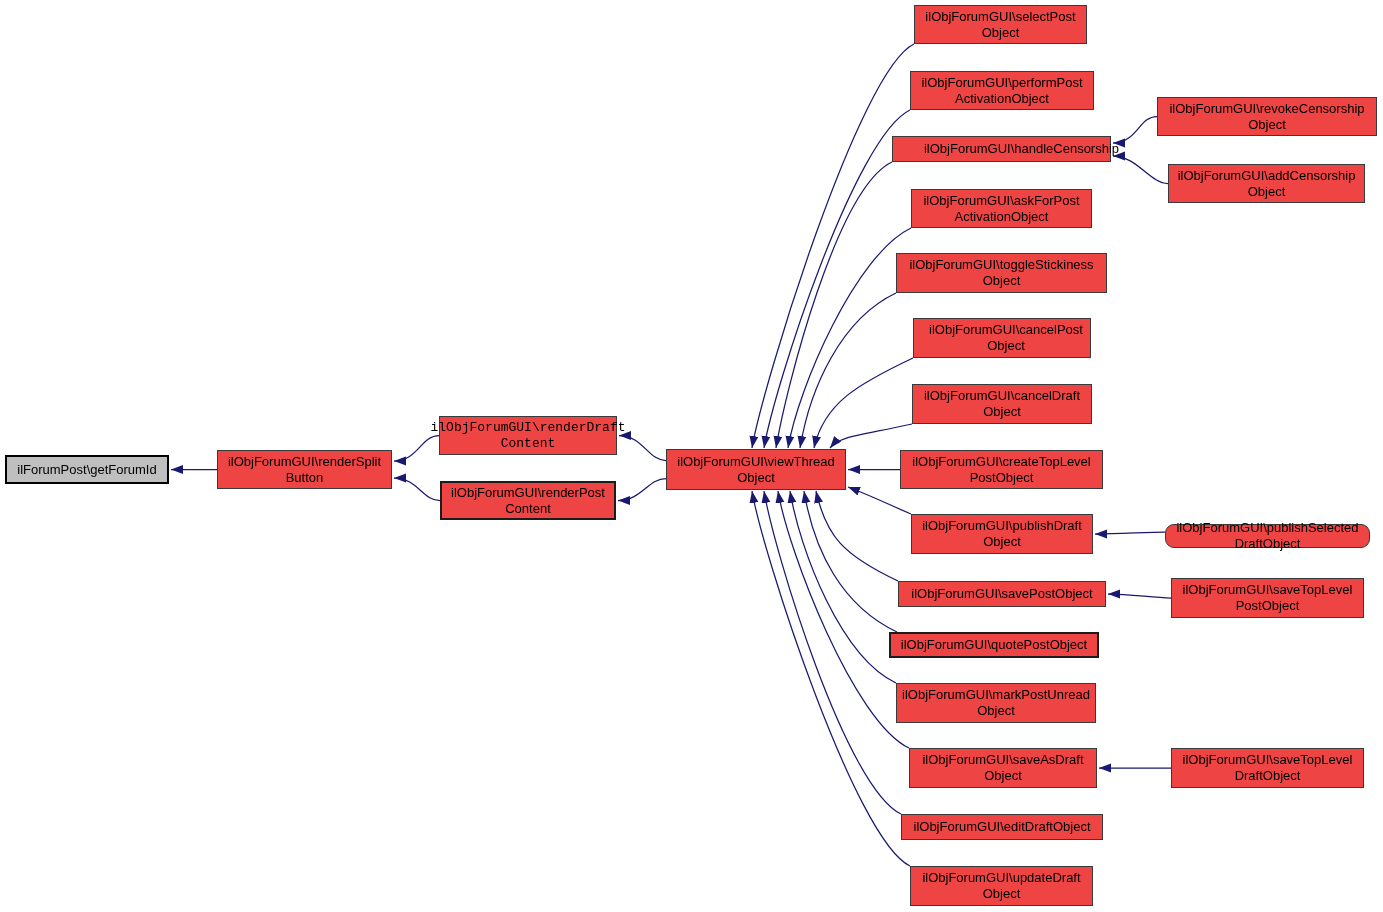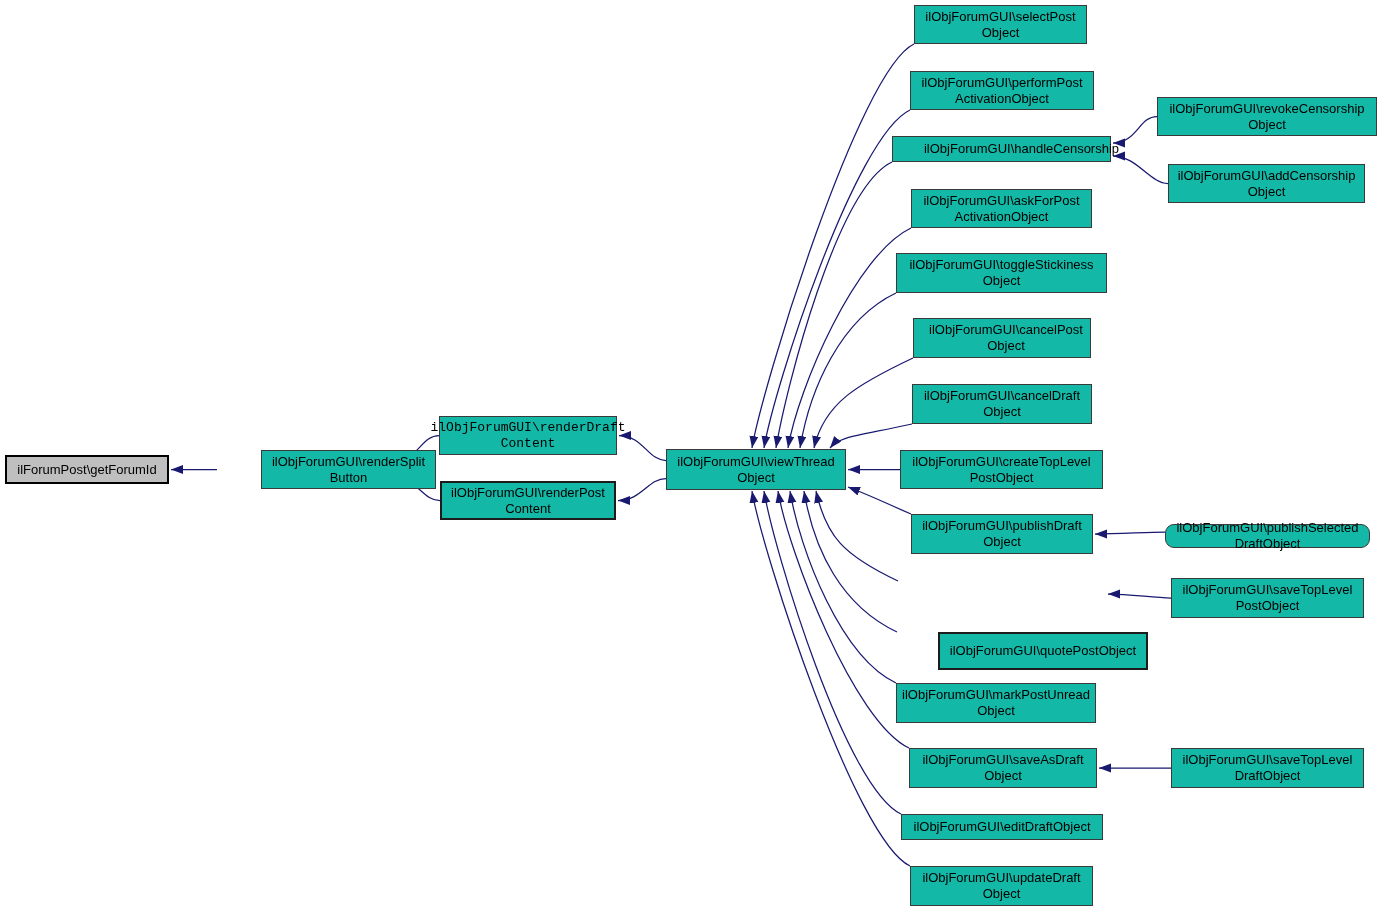--- a/index.html
+++ b/index.html
@@ -12,21 +12,21 @@
     overflow: hidden;
   }
   #edges {
     position: absolute;
     left: 0; top: 0;
     width: 1383px; height: 912px;
   }
   .node {
     position: absolute;
     box-sizing: border-box;
-    background: #14b8a6;
+    background: #ef4444;
     border: 1px solid #3a3a3a;
     display: flex;
     flex-direction: column;
     align-items: center;
     justify-content: center;
     text-align: center;
     font-size: 13px;
     line-height: 16px;
     color: #000000;
     white-space: nowrap;
@@ -72,21 +72,21 @@
       <path d="M910,866 C855,840 762,551 752,491" fill="none" stroke="#191970" stroke-width="1.25" marker-end="url(#arrowhead)"></path>
       <path d="M1157,116.5 C1139,116.5 1137,143 1113,143" fill="none" stroke="#191970" stroke-width="1.25" marker-end="url(#arrowhead)"></path>
       <path d="M1168,183.5 C1150,183.5 1137,156 1113,156" fill="none" stroke="#191970" stroke-width="1.25" marker-end="url(#arrowhead)"></path>
       <path d="M1165,532 C1147,532 1119,534 1095,534" fill="none" stroke="#191970" stroke-width="1.25" marker-end="url(#arrowhead)"></path>
       <path d="M1171,598 C1153,598 1132,594 1108,594" fill="none" stroke="#191970" stroke-width="1.25" marker-end="url(#arrowhead)"></path>
       <path d="M1171,768 C1153,768 1123,768 1099,768" fill="none" stroke="#191970" stroke-width="1.25" marker-end="url(#arrowhead)"></path>
     </svg>
 <div class="node current" style="left: 5px; top: 455px; width: 164px; height: 29px;">
       <span class="line">ilForumPost\getForumId</span>
     </div>
-    <div class="node" style="left: 217px; top: 450px; width: 175px; height: 39px; margin-left: 44px;">
+    <div class="node" style="left: 217px; top: 450px; width: 175px; height: 39px;">
       <span class="line">ilObjForumGUI\renderSplit</span>
       <span class="line">Button</span>
     </div>
     <div class="node" style="left: 439px; top: 416px; width: 178px; height: 39px; font-family: Liberation Mono, monospace;">
       <span class="line">ilObjForumGUI\renderDraft</span>
       <span class="line">Content</span>
     </div>
     <div class="node bold" style="left: 440px; top: 481px; width: 176px; height: 39px;">
       <span class="line">ilObjForumGUI\renderPost</span>
       <span class="line">Content</span>
@@ -123,21 +123,24 @@
       <span class="line">Object</span>
     </div>
     <div class="node" style="left: 900px; top: 450px; width: 203px; height: 39px;">
       <span class="line">ilObjForumGUI\createTopLevel</span>
       <span class="line">PostObject</span>
     </div>
     <div class="node" style="left: 911px; top: 514px; width: 182px; height: 40px;">
       <span class="line">ilObjForumGUI\publishDraft</span>
       <span class="line">Object</span>
     </div>
-    <div class="node bold" style="left: 938px; top: 632px; width: 210px; height: 38px;">
+    <div class="node" style="left: 898px; top: 581px; width: 208px; height: 26px;">
+      <span class="line">ilObjForumGUI\savePostObject</span>
+    </div>
+    <div class="node bold" style="left: 889px; top: 632px; width: 210px; height: 26px;">
       <span class="line">ilObjForumGUI\quotePostObject</span>
     </div>
     <div class="node" style="left: 896px; top: 683px; width: 200px; height: 40px; text-align: center;">
       <span class="line">ilObjForumGUI\markPostUnread</span>
       <span class="line">Object</span>
     </div>
     <div class="node" style="left: 909px; top: 748px; width: 188px; height: 40px;">
       <span class="line">ilObjForumGUI\saveAsDraft</span>
       <span class="line">Object</span>
     </div>

